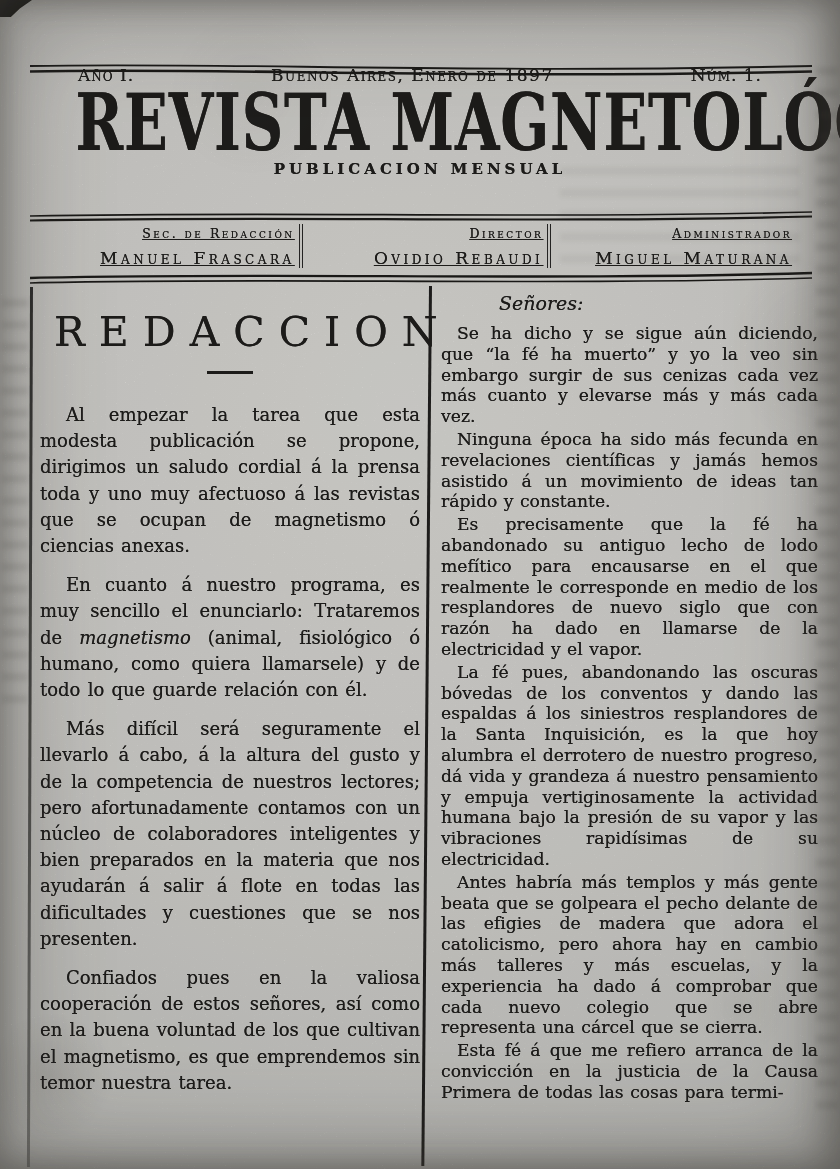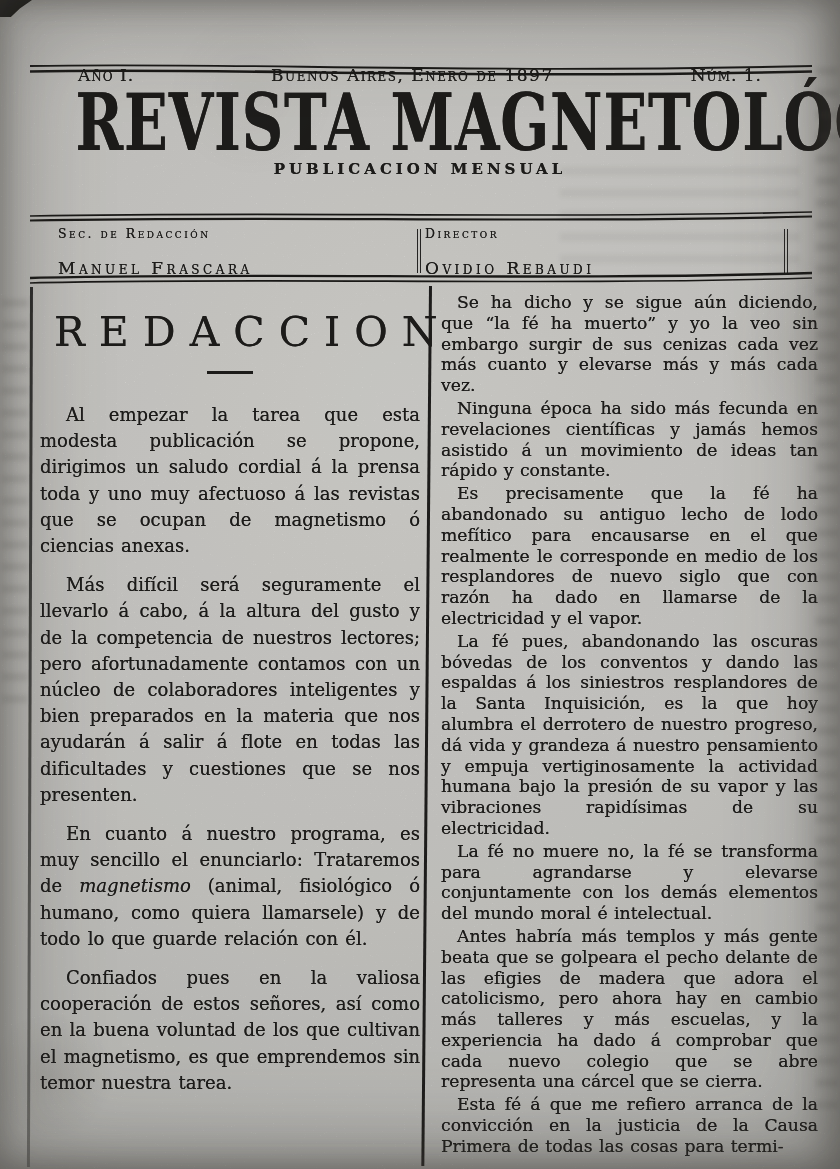--- a/index.html
+++ b/index.html
@@ -46,23 +46,23 @@
   .magazine-title { position:absolute; top:84px; left:0; right:0; margin:0;
     text-align:center; font-family:"DejaVu Serif",serif; font-weight:bold;
     font-size:70px; line-height:70px; letter-spacing:1px; white-space:nowrap;
     transform:scale(.82,1.12); transform-origin:top center; }
   .subtitle-monthly { position:absolute; top:160px; left:0; right:0; text-align:center;
     font-size:15px; font-weight:bold; letter-spacing:4px; }
   .subtitle-organ { position:absolute; top:185px; left:0; right:0; text-align:center;
     font-family:"Liberation Sans","DejaVu Sans",sans-serif;
     font-size:13.5px; font-weight:bold; letter-spacing:1.6px; }
   .staff { position:absolute; top:224px; left:58px; right:48px; display:flex; align-items:stretch; }
-  .staff-col { flex:1; text-align:left; padding-top:2px; }
+  .staff-col { flex:1; text-align:right; padding-top:2px;text-decoration:underline; }
   .staff-col .role { font-size:12.5px; font-variant:small-caps; letter-spacing:2.5px; }
-  .staff-col .name { font-size:17px; font-variant:small-caps; letter-spacing:3.5px; margin-top:17px; }
+  .staff-col .name { font-size:17px; font-variant:small-caps; letter-spacing:3.5px; margin-top:7px; }
   .staff-divider { width:2px; border-left:1.5px solid #2a2927; border-right:1.5px solid #2a2927;
     height:44px; align-self:center; margin:0 4px; }
   
   .left-edge-line { position:absolute; left:30px; top:287px; width:2.5px; height:880px; z-index:2;
     background:linear-gradient(to bottom, rgba(18,18,16,.85), rgba(30,30,28,.7) 55%, rgba(45,45,42,.45));
     transform:rotate(.2deg); transform-origin:top center; }
   .col-divider { position:absolute; left:429px; top:286px; width:2.5px; height:880px; z-index:2;
     background:#22211f; transform:rotate(.5deg); transform-origin:top center; }
   .left-col  { position:absolute; left:40px;  top:290px; width:380px; z-index:3; }
   .right-col { position:absolute; left:441px; top:292px; width:377px; z-index:3; }
@@ -115,50 +115,54 @@
     <div class="staff-col">
       <div class="role">Sec. de Redacción</div>
       <div class="name">Manuel Frascara</div>
     </div>
     <div class="staff-divider"></div>
     <div class="staff-col">
       <div class="role">Director</div>
       <div class="name">Ovidio Rebaudi</div>
     </div>
     <div class="staff-divider"></div>
+    <div class="staff-col">
+      <div class="role">Administrador</div>
+      <div class="name">Miguel Maturana</div>
+    </div>
   </div>
 
   <div class="rule-svg" id="rule-staff-bottom">
     <svg viewBox="0 0 784 18" preserveAspectRatio="none">
       <path d="M2,10 C240,4 520,13 782,5" stroke-width="2.4"></path>
       <path d="M2,15 C240,9 520,18 782,10" stroke-width="1.6"></path>
     </svg>
   </div>
 
   <div class="left-edge-line"></div>
   <div class="col-divider"></div>
 
   <div class="left-col">
     <h2 class="redaccion-heading">REDACCION</h2>
     <div class="heading-rule"></div>
     <div class="body">
         <p class="para"><span>Al empezar la tarea que esta modesta publicación se propone, dirigimos un saludo cordial á la prensa toda y uno muy afectuoso á las revistas que se ocupan de magnetismo ó ciencias anexas.</span></p>
+        <p class="para"><span>En cuanto á nuestro programa, es muy sencillo el enunciarlo: Trataremos de </span><span class="italic">magnetismo</span><span> (animal, fisiológico ó humano, como quiera llamarsele) y de todo lo que guarde relación con él.</span></p>
         <p class="para"><span>Más difícil será seguramente el llevarlo á cabo, á la altura del gusto y de la competencia de nuestros lectores; pero afortunadamente contamos con un núcleo de colaboradores inteligentes y bien preparados en la materia que nos ayudarán á salir á flote en todas las dificultades y cuestiones que se nos presenten.</span></p>
-        <p class="para"><span>En cuanto á nuestro programa, es muy sencillo el enunciarlo: Trataremos de </span><span class="italic">magnetismo</span><span> (animal, fisiológico ó humano, como quiera llamarsele) y de todo lo que guarde relación con él.</span></p>
         <p class="para"><span>Confiados pues en la valiosa cooperación de estos señores, así como en la buena voluntad de los que cultivan el magnetismo, es que emprendemos sin temor nuestra tarea.</span></p>
       </div>
   </div>
 
   <div class="right-col">
+    <p class="salutation">Señores:</p>
     <div class="body">
         <p class="para"><span>Se ha dicho y se sigue aún diciendo, que “la fé ha muerto” y yo la veo sin embargo surgir de sus cenizas cada vez más cuanto y elevarse más y más cada vez.</span></p>
         <p class="para"><span>Ninguna época ha sido más fecunda en revelaciones científicas y jamás hemos asistido á un movimiento de ideas tan rápido y constante.</span></p>
         <p class="para"><span>Es precisamente que la fé ha abandonado su antiguo lecho de lodo mefítico para encausarse en el que realmente le corresponde en medio de los resplandores de nuevo siglo que con razón ha dado en llamarse de la electricidad y el vapor.</span></p>
         <p class="para"><span>La fé pues, abandonando las oscuras bóvedas de los conventos y dando las espaldas á los siniestros resplandores de la Santa Inquisición, es la que hoy alumbra el derrotero de nuestro progreso, dá vida y grandeza á nuestro pensamiento y empuja vertiginosamente la actividad humana bajo la presión de su vapor y las vibraciones rapidísimas de su electricidad.</span></p>
-        <p class="para"><span>La fé no muere no, la fé se transforma para agrandarse y elevarse conjuntamente con los demás elementos del mundo moral é intelectual.</span></p>
         <p class="para"><span>Antes habría más templos y más gente beata que se golpeara el pecho delante de las efigies de madera que adora el catolicismo, pero ahora hay en cambio más talleres y más escuelas, y la experiencia ha dado á comprobar que cada nuevo colegio que se abre representa una cárcel que se cierra.</span></p>
         <p class="para"><span>Esta fé á que me refiero arranca de la convicción en la justicia de la Causa Primera de todas las cosas para termi-</span></p>
       </div>
   </div>
 
   <svg class="grain">
     <filter id="grainF">
       <feTurbulence type="fractalNoise" baseFrequency="0.9" numOctaves="2" stitchTiles="stitch"></feTurbulence>
       <feColorMatrix type="matrix" values="0 0 0 0 0  0 0 0 0 0  0 0 0 0 0  0.9 0.9 0.9 0 0"></feColorMatrix>
     </filter>

